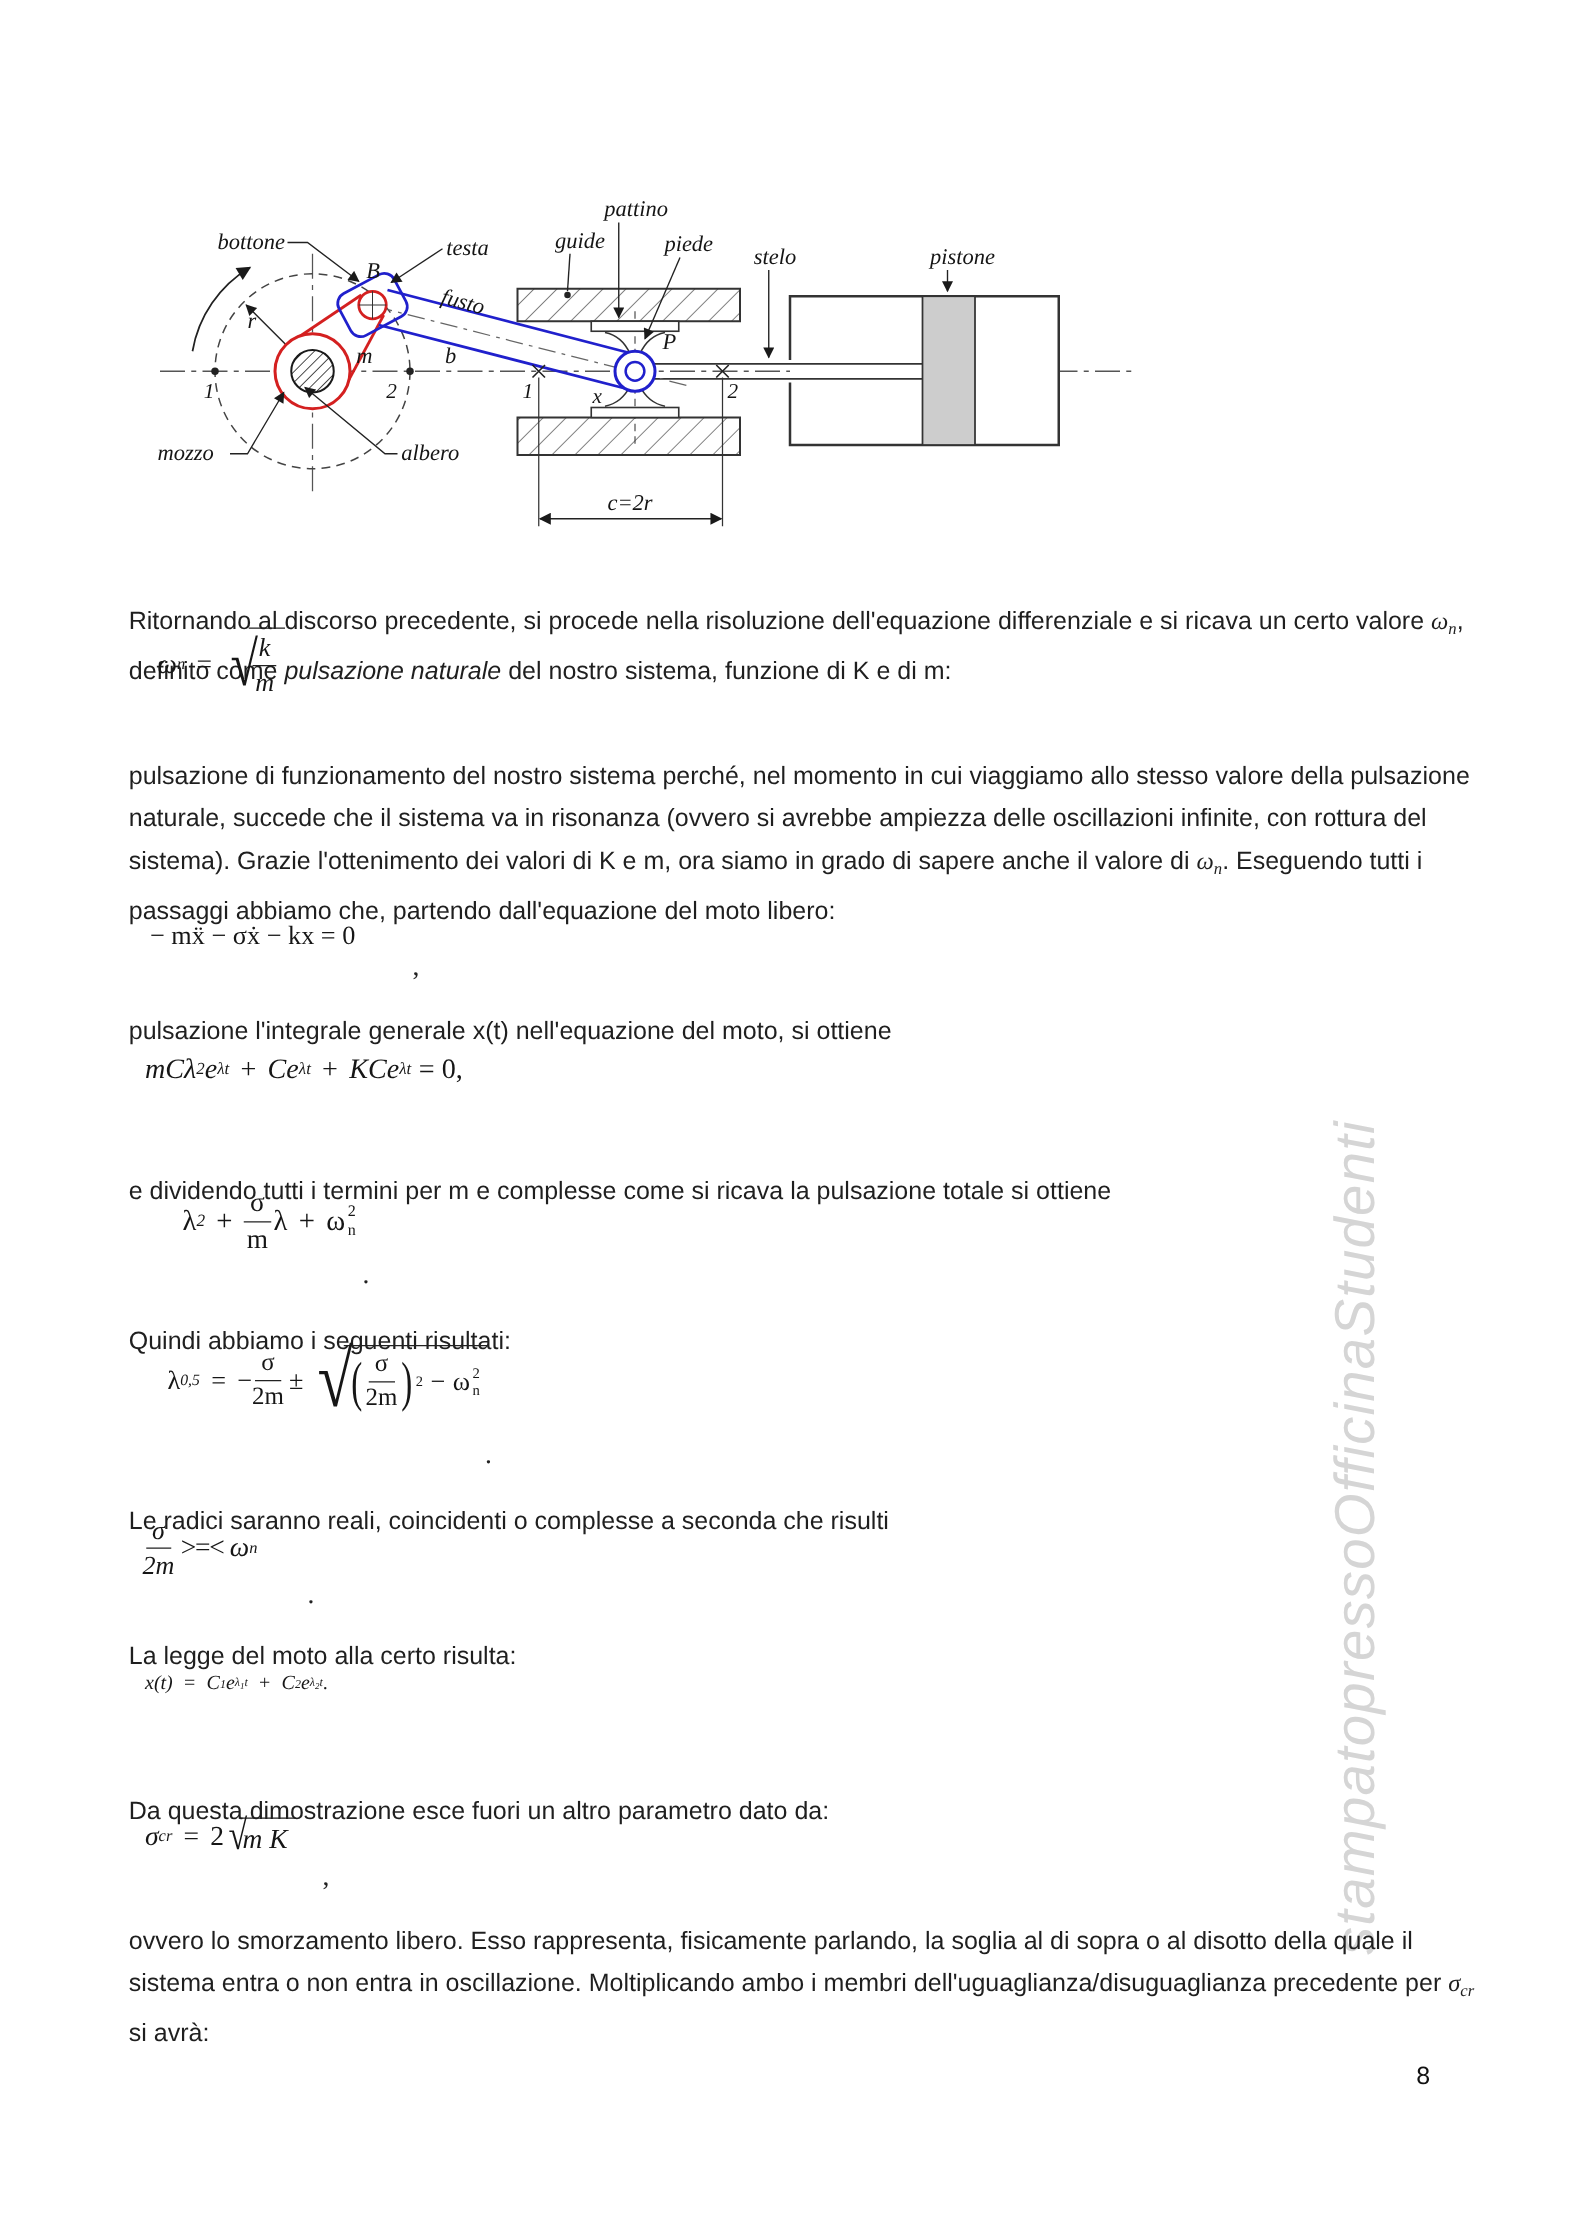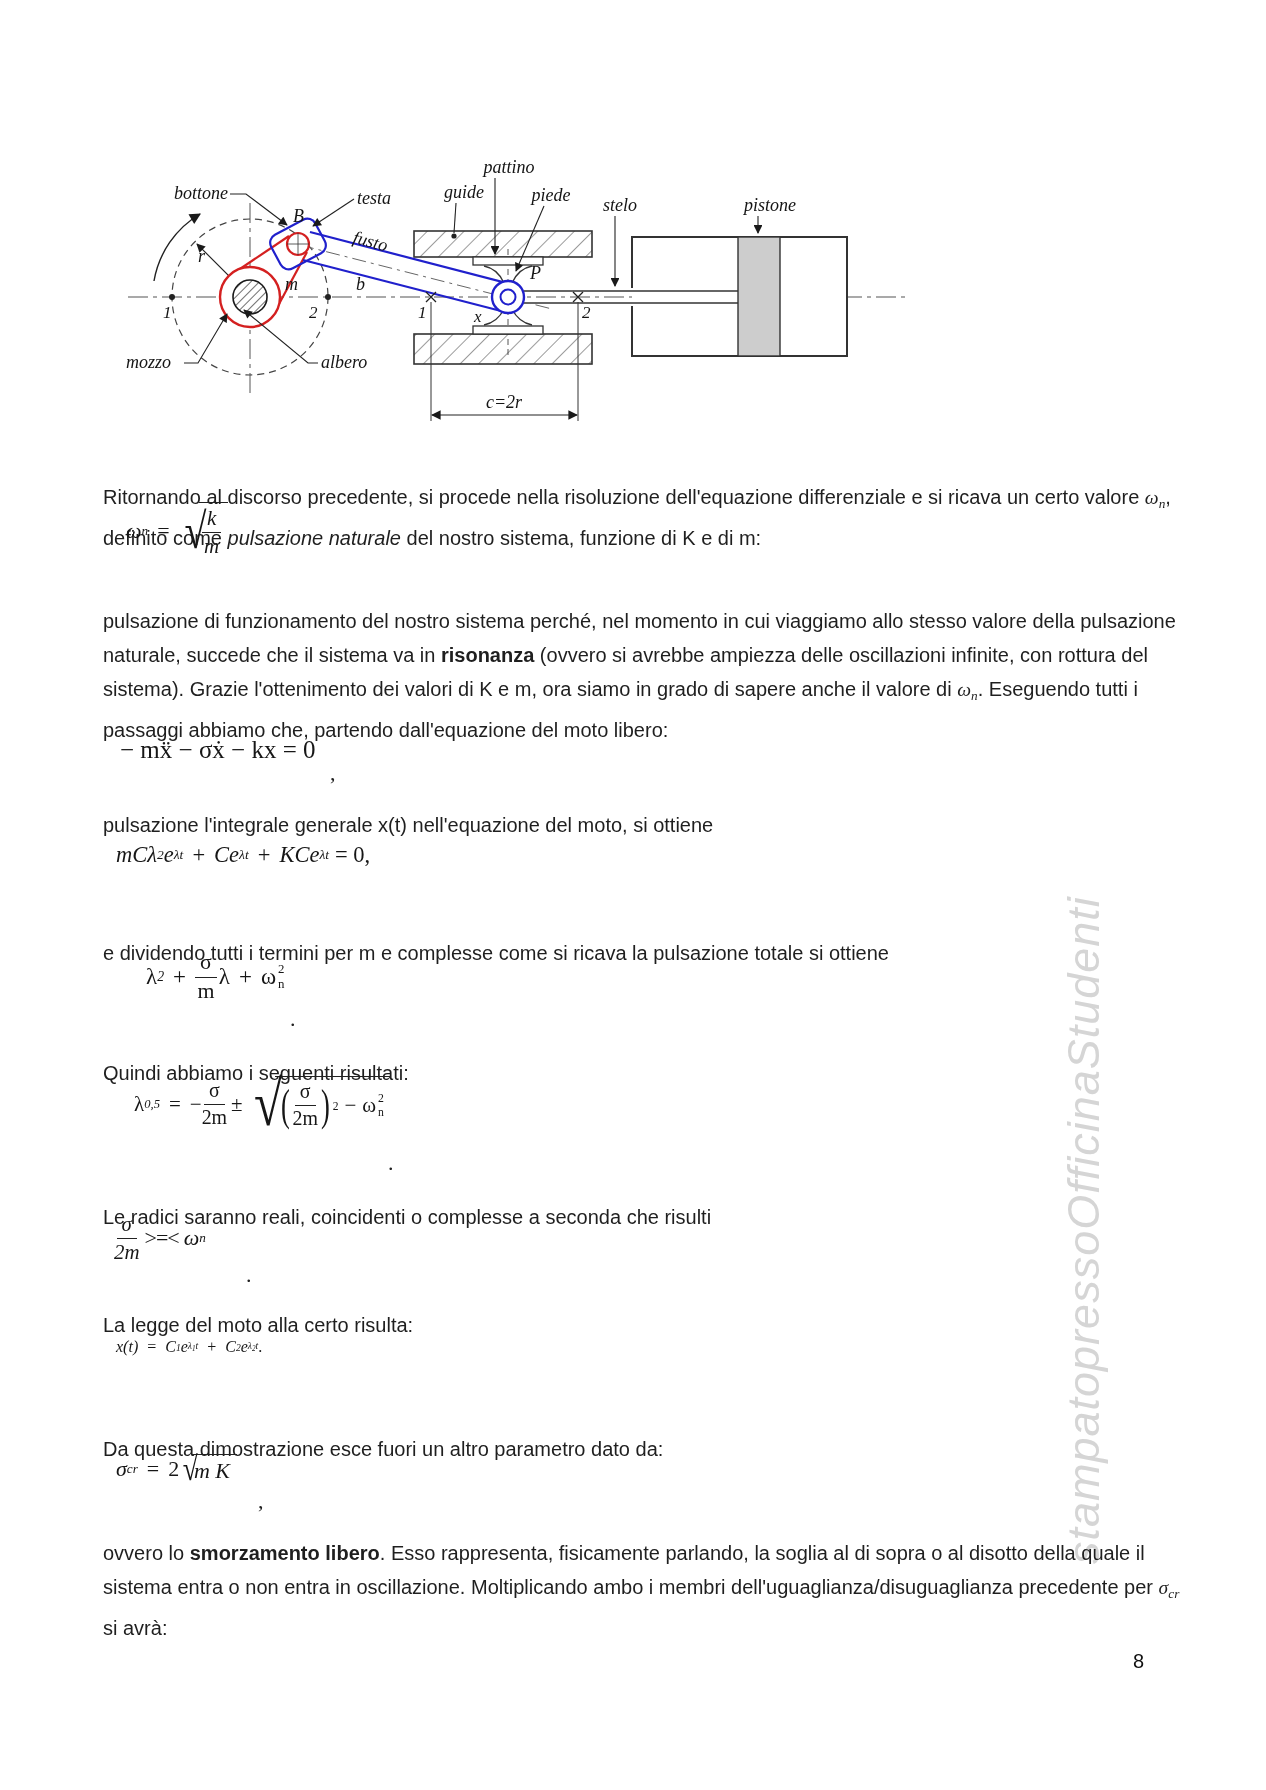--- a/index.html
+++ b/index.html
@@ -10,21 +10,21 @@
   .watermark{
     position:absolute;left:1058px;top:1564px;
     transform:rotate(-90deg);transform-origin:0 0;
     font-style:italic;font-size:45px;letter-spacing:1px;
     color:#d5d5d5;white-space:nowrap;z-index:0;
   }
   .para{
     position:absolute;left:103px;width:1090px;
     font-size:20px;line-height:34px;color:#1f1f1f;z-index:2;text-align:left;
   }
-  .para b{font-weight:bold;}
+  .para b{font-weight:normal;}
   .para em{font-style:italic;}
   .imath{font-family:"Liberation Serif",serif;font-style:italic;font-size:0.98em;}
   .imath sub{font-size:68%;font-style:italic;vertical-align:-4px;}
   .formula{
     position:absolute;font-family:"Liberation Serif",serif;color:#161616;
     display:flex;align-items:center;z-index:2;white-space:nowrap;
   }
   .mi{font-style:italic;}
   .up{font-style:normal;}
   .op{font-style:normal;margin:0 9px;}
@@ -175,21 +175,21 @@
       <span class="frac">
           <span class="fnum mi">k</span>
           <span class="fden mi">m</span>
         </span>
     </span>
   </span>
 </div>
 
 <p class="para" style="top:584px"><span>pulsazione di funzionamento del nostro sistema perché, nel momento in cui viaggiamo allo stesso valore della pulsazione naturale, succede che il sistema va in </span><b>risonanza</b><span> (ovvero si avrebbe ampiezza delle oscillazioni infinite, con rottura del sistema). Grazie l'ottenimento dei valori di K e m, ora siamo in grado di sapere anche il valore di </span><span class="imath"><span>ω</span><sub>n</sub></span><span>. Eseguendo tutti i passaggi abbiamo che, partendo dall'equazione del moto libero:</span></p>
 
-<div class="formula up" style="left:120px;top:736px;font-size:25px">
+<div class="formula up" style="left:120px;top:736px;font-size:21px">
   <span>− mẍ − σẋ − kx = 0</span>
 </div>
 <div class="tailmark" style="left:330px;top:760px">,</div>
 
 <p class="para" style="top:788px"><span>pulsazione l'integrale generale x(t) nell'equazione del moto, si ottiene</span></p>
 
 <div class="formula" style="left:116px;top:842px;font-size:22.5px">
   <span class="mi">mCλ</span>
     <sup>2</sup>
     <span class="mi">e</span>

